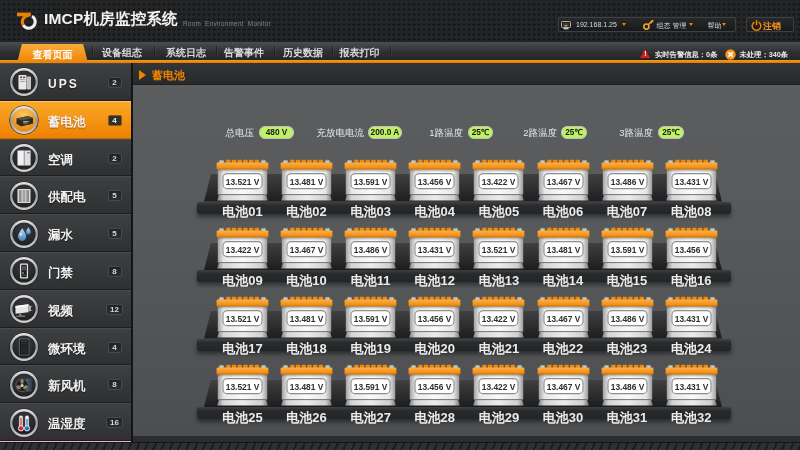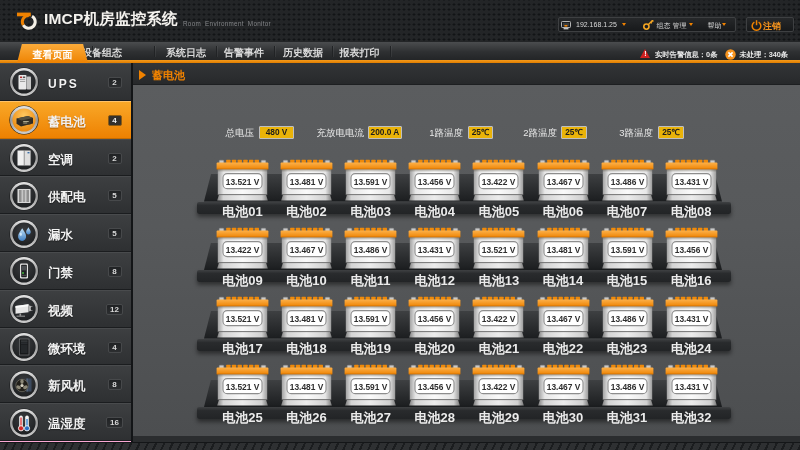--- a/index.html
+++ b/index.html
@@ -34,21 +34,21 @@
 .sicon{position:absolute;left:8.7px}
 
 #crumb{left:133px;top:63px;width:667px;height:22px;background:linear-gradient(#333537,#27292b);border-bottom:1px solid #1d1f21}
 #crumbarr{left:139px;top:70px;width:0;height:0;border-top:5px solid transparent;border-bottom:5px solid transparent;border-left:7.5px solid #f08200}
 #crumbtx{left:152px;top:68px;font-size:11px;font-weight:bold;color:#f08200}
 #cbg{left:133px;top:85px;width:667px;height:351px;background:linear-gradient(#5b5d5f,#57595b 40%,#4c4e50)}
 #panel{left:213px;top:95px;width:497px;height:49px;border:1px solid #626466;background:#3a3c3e}
 #panelhd{position:absolute;left:0;top:0;width:495px;height:23px;background:linear-gradient(#4a4c4e,#434547);border-bottom:1px solid #2c2e30}
 #paneltt{position:absolute;left:9px;top:5px;font-size:11px;font-weight:bold;color:#f08300}
 .plab{position:absolute;font-size:9.5px;color:#e8e8e8;top:0;line-height:12px}
-.pbox{position:absolute;top:-2.5px;height:13px;background:#eab308;border:1px solid #bfbfbf;border-radius:1px;
+.pbox{position:absolute;top:-2.5px;height:13px;background:#bef264;border:1px solid #bfbfbf;border-radius:6px;
  font-size:8.3px;font-weight:bold;color:#1c1c1c;text-align:center;line-height:11.5px}
 
 .shback{background:linear-gradient(#3e4042,#1b1d1f)}
 .shfront{background:linear-gradient(#3f4143,#292b2d 30%,#222426);border-radius:2px;box-shadow:0 3px 4px rgba(0,0,0,.45)}
 .blab{position:absolute;font-size:13px;font-weight:bold;color:#ebebeb;text-align:center;width:60px}
 .batt{position:absolute;width:53px;height:42px}
 
 #botstrip{left:133px;top:436px;width:667px;height:6px;background:#2b2d2f}
 #hazard{left:0;top:441.5px;width:800px;height:8.5px;background:#2e3032;border-top:1px solid #141618;
  background-image:repeating-linear-gradient(115deg,rgba(0,0,0,0) 0 5.5px,#1b1d1f 5.5px 7.5px)}
@@ -129,21 +129,21 @@
     </svg>
 <div class="tbtxt abs" style="left:763px;top:19.5px;color:#f5941e;font-weight:bold;font-size:9px">注销</div>
 <div id="tabs" class="abs"></div>
 <div id="tabline" class="abs"></div>
 <div class="tabsep abs" style="left:91.5px"></div>
 <div class="tabsep abs" style="left:153.5px"></div>
 <div class="tabsep abs" style="left:215.5px"></div>
 <div class="tabsep abs" style="left:273.5px"></div>
 <div class="tabsep abs" style="left:331.5px"></div>
 <div class="tabsep abs" style="left:389.5px"></div>
-<div class="tabtx abs" style="left:82px;width:80px;text-align:left">设备组态</div>
+<div class="tabtx abs" style="left:82px;width:80px;text-align:center">设备组态</div>
 <div class="tabtx abs" style="left:146px;width:80px;text-align:center">系统日志</div>
 <div class="tabtx abs" style="left:204px;width:80px;text-align:center">告警事件</div>
 <div class="tabtx abs" style="left:263px;width:80px;text-align:center">历史数据</div>
 <div class="tabtx abs" style="left:319.5px;width:80px;text-align:center">报表打印</div>
 <div id="acttab" class="abs">
       <span>查看页面</span>
     </div>
 <div class="wtri abs" style="left:640px;top:48.5px"></div>
 <div class="abs" style="left:644.2px;top:50px;font-size:7px;font-weight:bold;color:#fff">!</div>
 <div class="alarmtx abs" style="left:655px">实时告警信息：0条</div>

